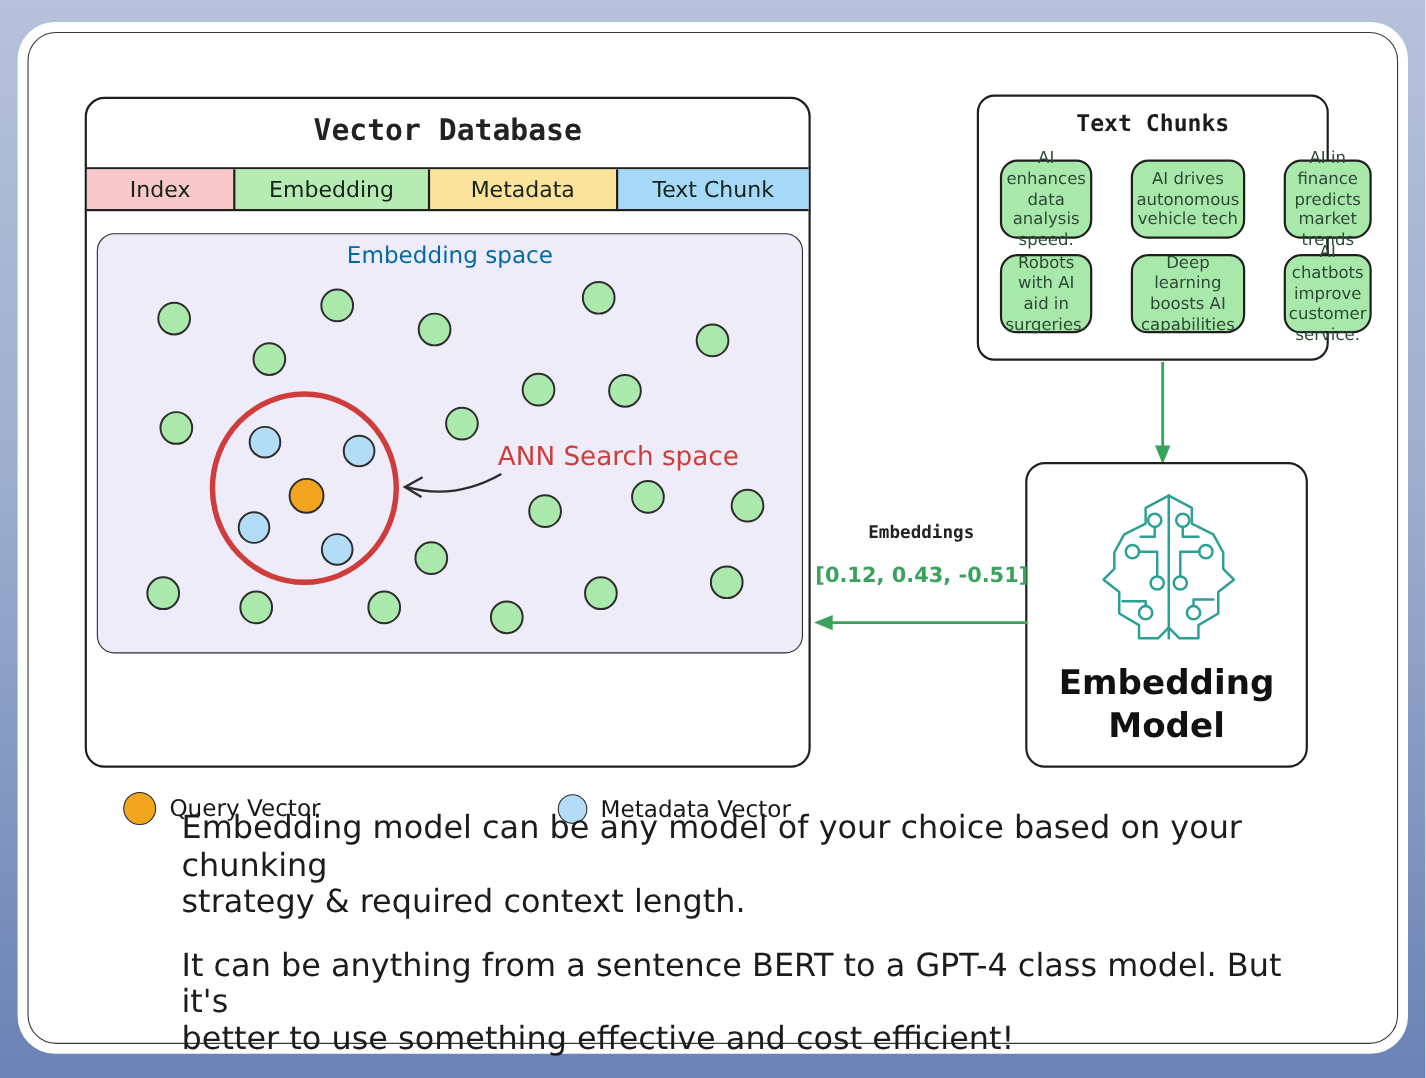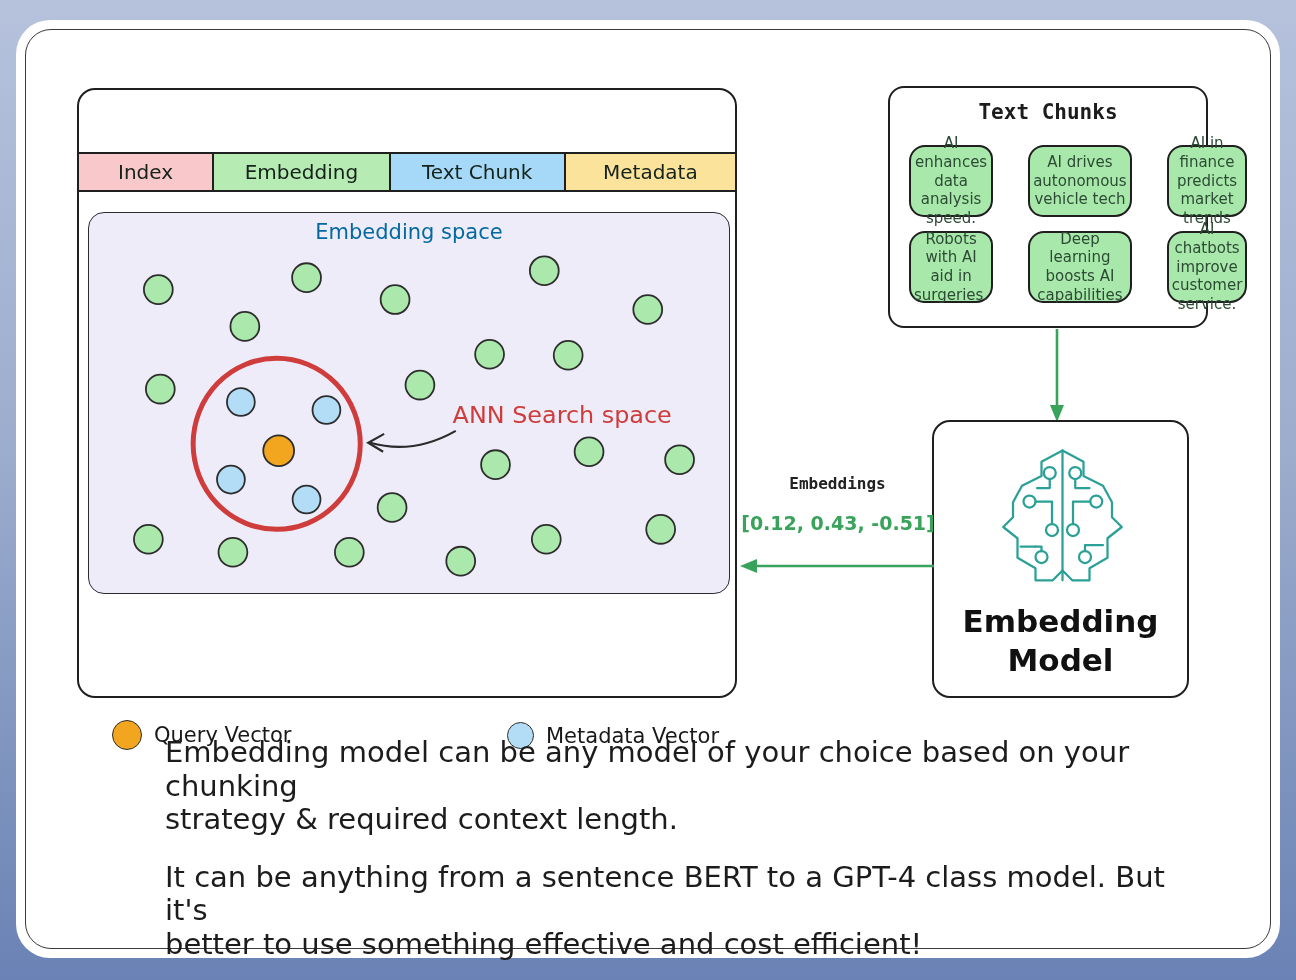--- a/index.html
+++ b/index.html
@@ -75,26 +75,27 @@
 </style>
 </head>
 <body>
 
 <div class="frame">
   <div class="canvas">
     <div class="canvas-border"></div>
   </div>
 
   <div class="vdb-panel">
+    <div class="vdb-title">Vector Database</div>
 
     <div class="header-row">
       <div class="header-cell hc-0" style="background: rgb(249, 200, 202);">Index</div>
       <div class="header-cell hc-1" style="background: rgb(182, 235, 180);">Embedding</div>
+      <div class="header-cell hc-3" style="background: rgb(251, 227, 156);">Metadata</div>
       <div class="header-cell hc-2" style="background: rgb(165, 217, 247);">Text Chunk</div>
-      <div class="header-cell hc-3" style="background: rgb(251, 227, 156);">Metadata</div>
     </div>
 
     <div class="embedding-space">
       <svg id="es-svg" class="es-svg" viewBox="0 0 642 382">
         <g id="dots-green">
             <circle cx="69" cy="77" r="14.5" fill="#abe8ac" stroke="#2d2d2d" stroke-width="1.8"></circle>
             <circle cx="218" cy="65" r="14.5" fill="#abe8ac" stroke="#2d2d2d" stroke-width="1.8"></circle>
             <circle cx="156" cy="114" r="14.5" fill="#abe8ac" stroke="#2d2d2d" stroke-width="1.8"></circle>
             <circle cx="307" cy="87" r="14.5" fill="#abe8ac" stroke="#2d2d2d" stroke-width="1.8"></circle>
             <circle cx="457" cy="58" r="14.5" fill="#abe8ac" stroke="#2d2d2d" stroke-width="1.8"></circle>

